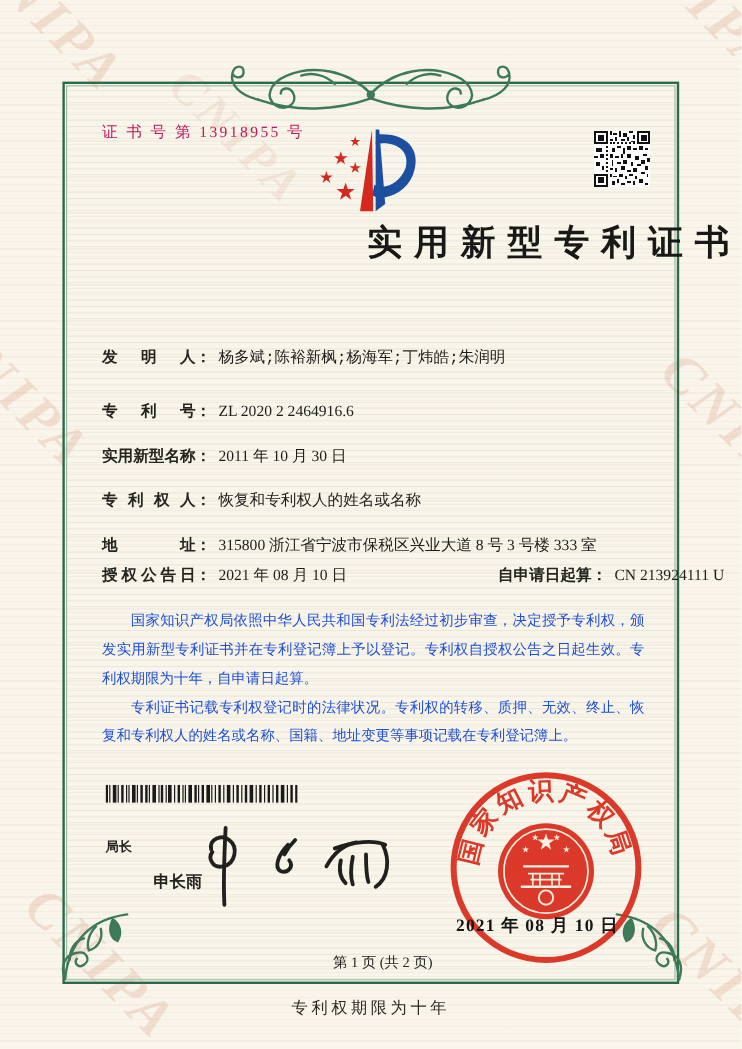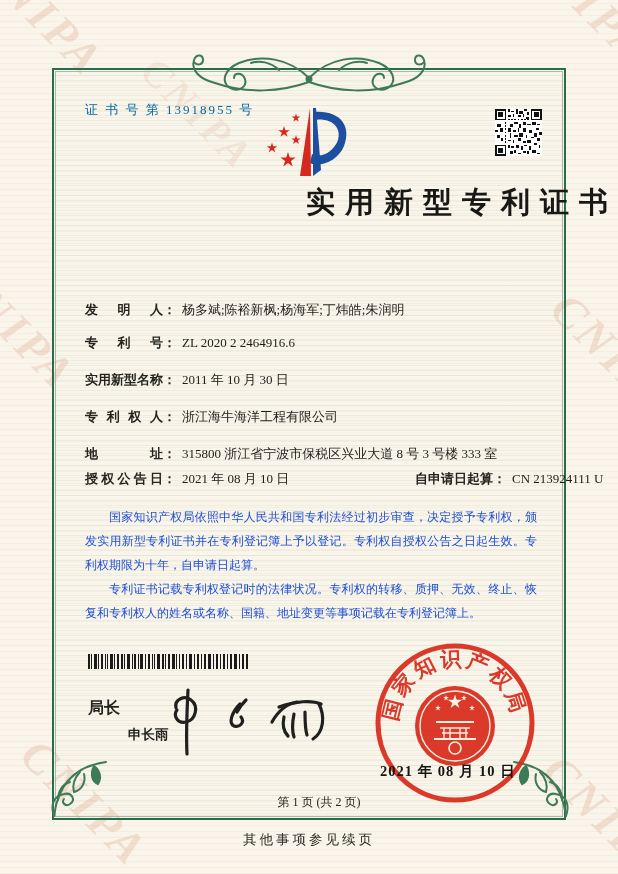--- a/index.html
+++ b/index.html
@@ -37,48 +37,48 @@
   .wm3{left:-66px; top:300px;}
   .wm4{left:536px; top:330px;}
   .wm5{left:6px;  top:776px;}
   .wm6{left:528px; top:792px;}
   .wm7{left:128px; top:90px; font-size:40px; color:rgba(214,158,132,0.16);}
   
   .ornament-top{position:absolute; left:50%; top:48px; transform:translateX(-50%);}
   .corner-bl{position:absolute; left:40px; top:752px;}
   .corner-br{position:absolute; left:508px; top:752px; transform:scaleX(-1);}
   
-  .certno{position:absolute; left:85px; top:101px; font-size:13px; letter-spacing:2px; color:#0369a1;}
+  .certno{position:absolute; left:85px; top:101px; font-size:13px; letter-spacing:2px; color:#be185d;}
   .logo{position:absolute; left:252px; top:104px;}
   .qr{position:absolute; left:495px; top:109px;}
   .title{
     position:absolute; left:0; right:0; top:183px; text-align:right;
     font-size:29px; font-weight:bold; letter-spacing:10px; color:#181816;
   }
   
   .frow{position:absolute; left:85px; right:60px; font-size:13px; white-space:nowrap;}
-  .r1{top:260px;} .r2{top:301px;} .r3{top:334px;} .r4{top:371px;}
+  .r1{top:260px;} .r2{top:289px;font-family:Liberation Mono, monospace;} .r3{top:334px;} .r4{top:371px;}
   .r5{top:408px;} .r6{top:445px;} .r7{top:470px;}
   .flabel{
     display:inline-block; width:78px; text-align:justify; text-align-last:justify;
     font-weight:bold; color:#25251f; vertical-align:top;
   }
   .fcolon{font-weight:bold; color:#25251f; margin-right:6px;}
   .fvalue{color:#1d1d19; font-weight:500;}
   .gazette{position:absolute; left:330px; top:0;}
   
   .bodytext{
     position:absolute; left:85px; top:505px; width:452px;
     font-size:12px; line-height:24px; text-align:justify; color:#1d4ed8;
   }
   .bodytext p{margin:0; text-indent:2em;}
   
   .barcode{position:absolute; left:88px; top:654px;}
   
-  .sig-title{position:absolute; left:88px; top:698px; font-size:16px; font-weight:bold; color:#23231f;font-family:Liberation Mono, monospace;}
+  .sig-title{position:absolute; left:88px; top:698px; font-size:11px; font-weight:bold; color:#23231f;font-family:Liberation Mono, monospace;}
   .sig-name{position:absolute; left:88px; top:726px; font-size:13.5px; font-weight:bold; color:#23231f;margin-left:40px;}
   .sig-script{position:absolute; left:160px; top:680px;}
   
   .seal{position:absolute; left:370px; top:638px; opacity:0.93;}
   .seal-date{
     position:absolute; left:380px; top:762px; z-index:5;
     font-size:14.5px; font-weight:600; letter-spacing:1px; color:#151513;
   }
   
   .pageinfo{position:absolute; left:52px; right:52px; top:794px; text-align:center; font-size:12px; color:#23231f;padding-left:20px;}
@@ -244,21 +244,21 @@
   <div class="frow r2">
     <span class="flabel">发明人</span><span class="fcolon">：</span><span class="fvalue">杨多斌;陈裕新枫;杨海军;丁炜皓;朱润明</span>
   </div>
   <div class="frow r3">
     <span class="flabel">专利号</span><span class="fcolon">：</span><span class="fvalue">ZL 2020 2 2464916.6</span>
   </div>
   <div class="frow r4">
     <span class="flabel">实用新型名称</span><span class="fcolon">：</span><span class="fvalue">2011 年 10 月 30 日</span>
   </div>
   <div class="frow r5">
-    <span class="flabel">专利权人</span><span class="fcolon">：</span><span class="fvalue">浙江海牛海洋工程有限公司</span>
+    <span class="flabel">专利权人</span><span class="fcolon">：</span><span class="fvalue">恢复和专利权人的姓名或名称</span>
   </div>
   <div class="frow r6">
     <span class="flabel">地址</span><span class="fcolon">：</span><span class="fvalue">315800 浙江省宁波市保税区兴业大道 8 号 3 号楼 333 室</span>
   </div>
   <div class="frow r7">
     <span class="flabel">授权公告日</span><span class="fcolon">：</span><span class="fvalue">2021 年 08 月 10 日</span>
     <span class="gazette">
       <span class="flabel">自申请日起算</span><span class="fcolon">：</span><span class="fvalue">CN 213924111 U</span>
     </span>
   </div>
@@ -356,15 +356,15 @@
       <path d="M66,84 L104,84" stroke="#f8f0e0" stroke-width="2"></path>
       <path d="M70,90 L100,90 M72,95 L98,95" stroke="#f8f0e0" stroke-width="1.6"></path>
       <path d="M74,90 L74,100 M80,90 L80,100 M90,90 L90,100 M96,90 L96,100" stroke="#f8f0e0" stroke-width="1.4"></path>
       <path d="M64,101 L106,101" stroke="#f8f0e0" stroke-width="2"></path>
       <circle cx="85" cy="110" r="6" fill="none" stroke="#f8f0e0" stroke-width="1.6"></circle>
     </g>
   </svg>
   <div class="seal-date">2021 年 08 月 10 日</div>
 
   <div class="pageinfo">第 1 页 (共 2 页)</div>
-  <div class="contnote">其他事项参见续页</div>
+  <div class="contnote">专利权期限为十年</div>
 
 </div>
 
 </body></html>

